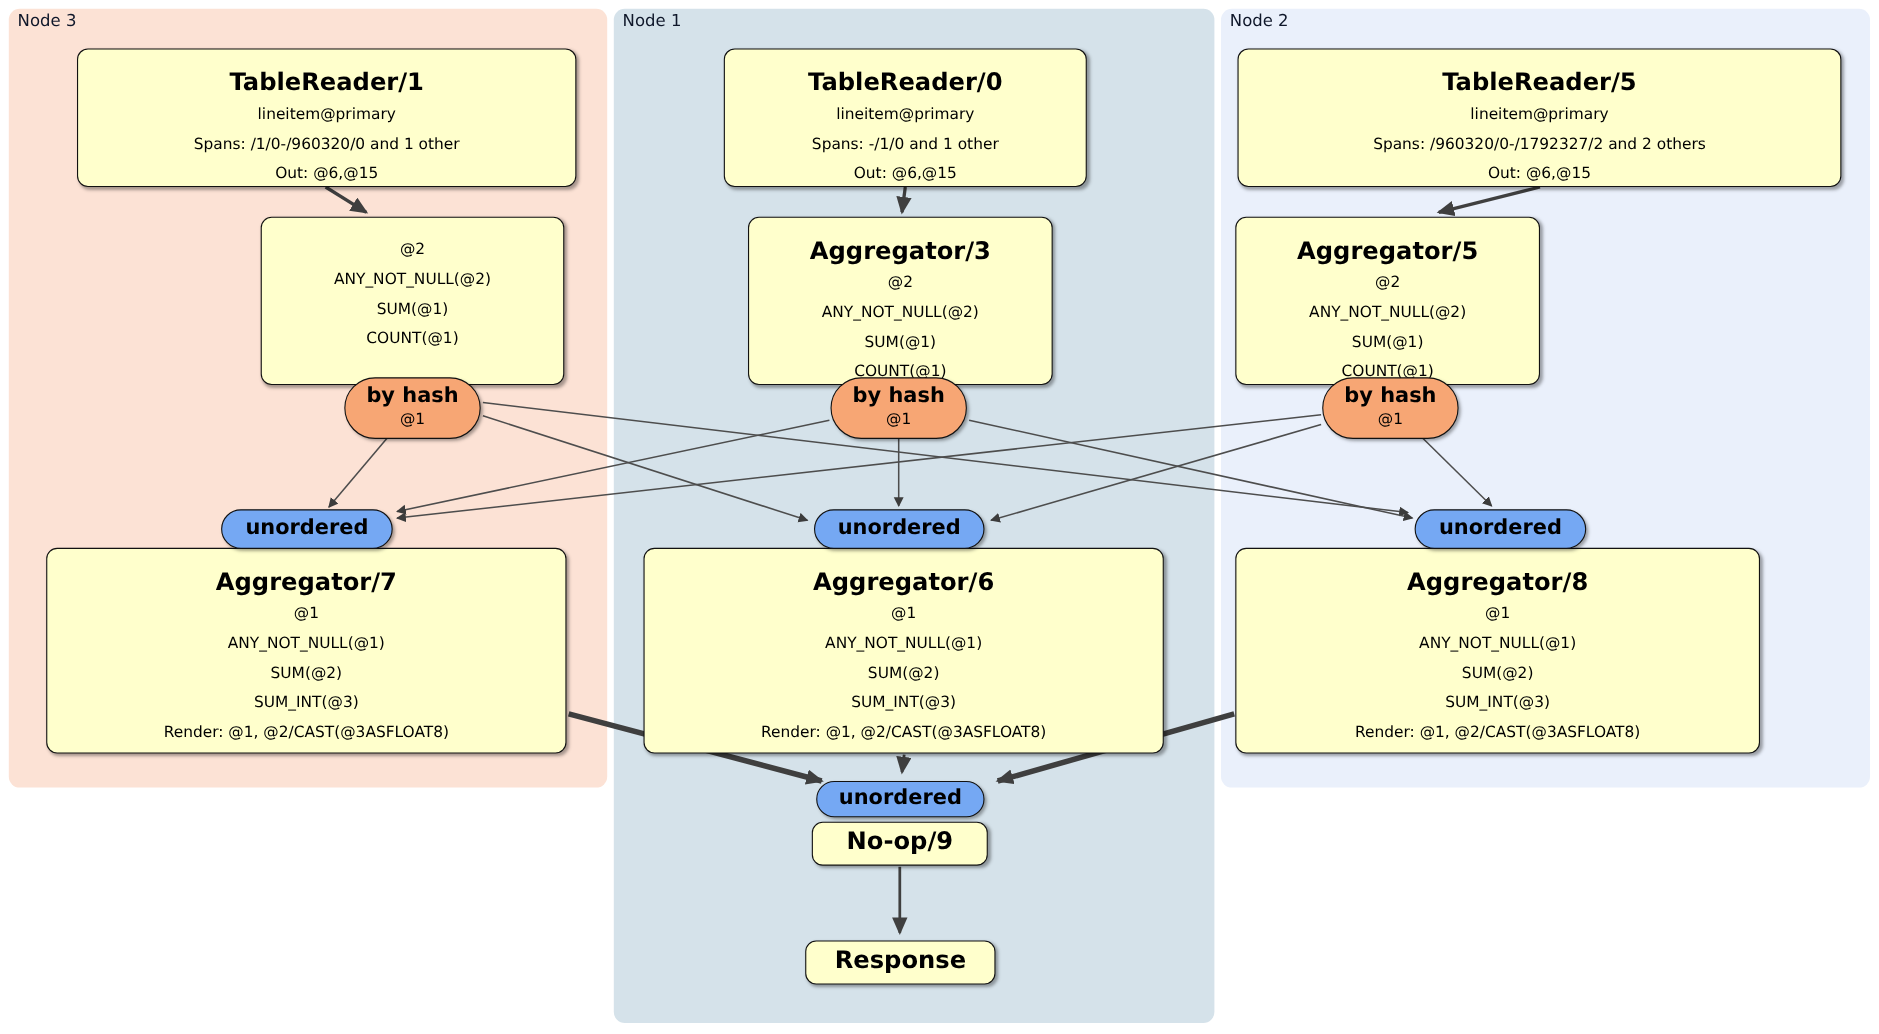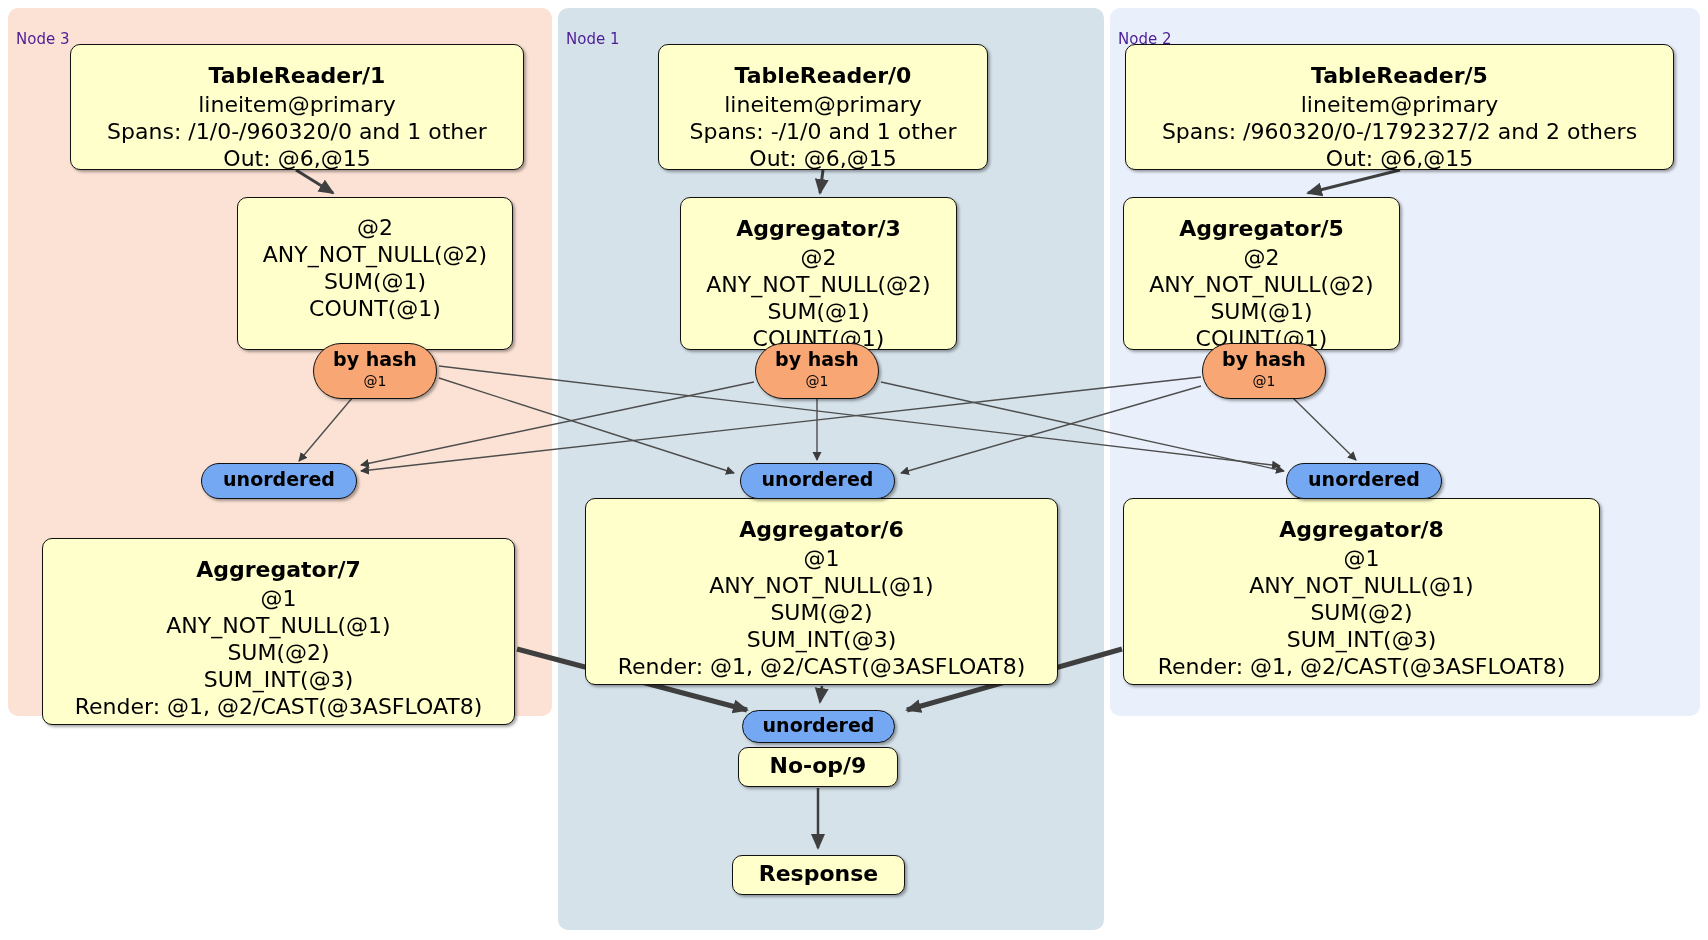--- a/index.html
+++ b/index.html
@@ -4,29 +4,29 @@
 <style>
   html,body{margin:0;padding:0;background:#ffffff;}
   .canvas{
     position:relative;width:1708px;height:940px;overflow:hidden;background:#ffffff;
     font-family:"DejaVu Sans","Liberation Sans",sans-serif;color:#000;
   }
   .region{position:absolute;border-radius:10px;z-index:0;}
   .region-n3{left:8px;top:8px;width:544px;height:708px;background:var(--region-node3,#fce2d5);}
   .region-n1{left:558px;top:8px;width:546px;height:922px;background:var(--region-node1,#d5e2ea);}
   .region-n2{left:1110px;top:8px;width:590px;height:708px;background:var(--region-node2,#eaf0fb);}
-  .region-label{position:absolute;left:8px;top:22px;font-size:15px;color:#4c1d95;}
+  .region-label{position:absolute;left:8px;top:2px;font-size:15px;color:#0f172a;}
   .edges{position:absolute;left:0;top:0;z-index:1;}
   .box{
     position:absolute;z-index:2;background:var(--box-fill,#ffffcc);
     border:1.5px solid #111;border-radius:10px;text-align:center;
     box-shadow:2px 2px 3px rgba(0,0,0,0.35);padding-top:16px;box-sizing:border-box;
   }
   .box-title{font-size:22px;font-weight:bold;line-height:30px;}
-  .box-line{font-size:22px;line-height:27px;}
+  .box-line{font-size:14px;line-height:27px;}
   .box-sm{padding-top:0;}
   .box-sm .box-title{line-height:36px;}
   .pill{
     position:absolute;z-index:3;text-align:center;border:1.5px solid #111;
     box-sizing:border-box;box-shadow:2px 2px 3px rgba(0,0,0,0.35);
   }
   .pill-hash{background:var(--hash-fill,#f7a674);border-radius:28px;padding-top:3px;}
   .pill-hash .pill-title{font-size:19px;font-weight:bold;line-height:24px;}
   .pill-hash .pill-sub{font-size:14px;line-height:20px;}
   .pill-sync{background:var(--sync-fill,#75a8f3);border-radius:18px;font-size:19px;font-weight:bold;line-height:31px;}
@@ -135,21 +135,21 @@
   <div class="pill pill-sync" style="left:201px;top:463px;width:156px;height:36px;">
     <span>unordered</span>
   </div>
   <div class="pill pill-sync" style="left:740px;top:463px;width:155px;height:36px;">
     <span>unordered</span>
   </div>
   <div class="pill pill-sync" style="left:1286px;top:463px;width:156px;height:36px;">
     <span>unordered</span>
   </div>
 
-  <div class="box" style="left:42px;top:498px;width:473px;height:187px;margin-top:40px;">
+  <div class="box" style="left:42px;top:498px;width:473px;height:187px;">
     <div class="box-title">Aggregator/7</div>
     <div class="box-line">@1</div>
     <div class="box-line">ANY_NOT_NULL(@1)</div>
     <div class="box-line">SUM(@2)</div>
     <div class="box-line">SUM_INT(@3)</div>
     <div class="box-line">Render: @1, @2/CAST(@3ASFLOAT8)</div>
   </div>
   <div class="box" style="left:585px;top:498px;width:473px;height:187px;">
     <div class="box-title">Aggregator/6</div>
     <div class="box-line">@1</div>

